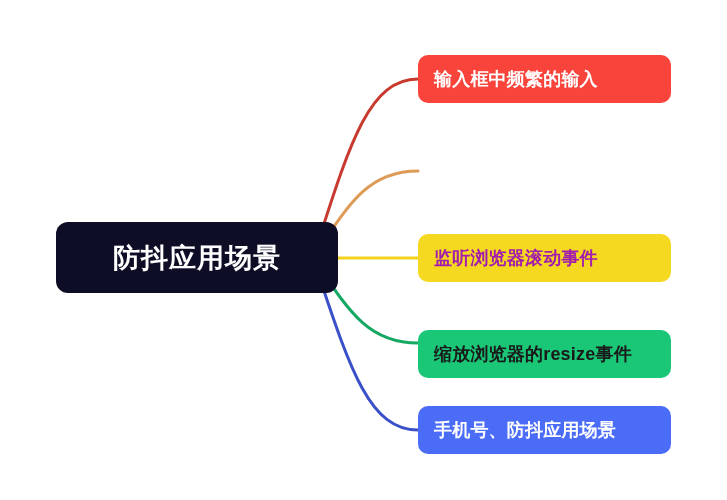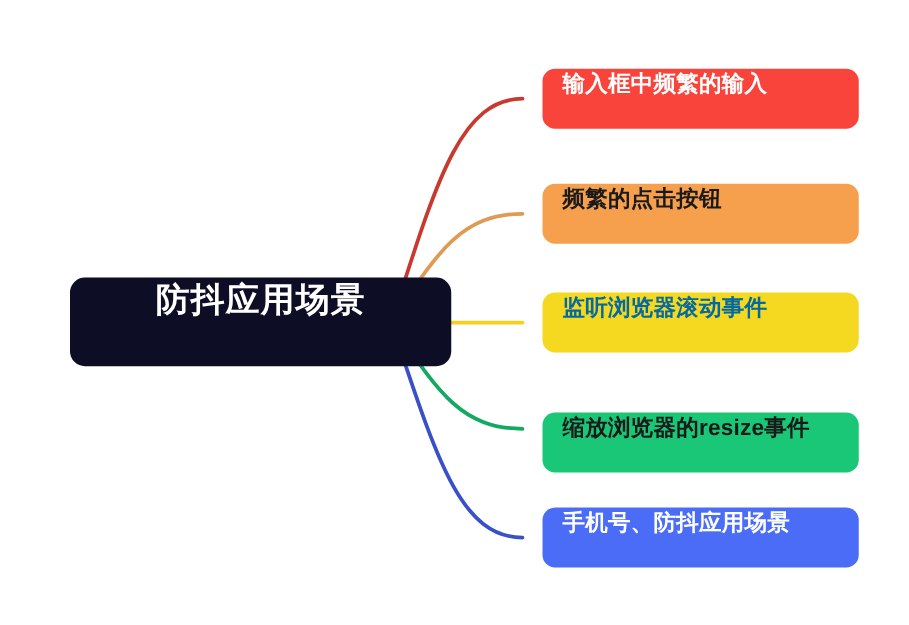--- a/index.html
+++ b/index.html
@@ -25,28 +25,27 @@
     left: 0;
     top: 0;
     width: 727px;
     height: 500px;
     pointer-events: none;
   }
   .node {
     position: absolute;
     box-sizing: border-box;
     display: flex;
-    align-items: flex-start;
+    align-items: center;
     white-space: nowrap;
-    margin-left: 16px;
   }
   #root-node {
-    left: 40px;
+    left: 56px;
     top: 222px;
-    width: 305px;
+    width: 282px;
     height: 71px;
     border-radius: 12px;
     justify-content: center;
     z-index: 3;
   }
   #root-node .node-label {
     font-size: 27px;
     font-weight: bold;
     letter-spacing: 1px;
   }
@@ -82,25 +81,22 @@
     </svg>
 
   <div class="node" id="root-node" style="background: rgb(13, 13, 38); color: rgb(255, 255, 255);">
     <span class="node-label">防抖应用场景</span>
   </div>
 
   <div class="node branch-node" id="branch-0" style="background: rgb(248, 68, 59); color: rgb(255, 255, 255); top: 55px;">
     <span class="node-label">输入框中频繁的输入</span>
   </div>
 
-  <div class="node branch-node" id="branch-1" style="background: rgb(246, 160, 77); color: rgb(26, 26, 26); top: 147px;">
-    <span class="node-label">频繁的点击按钮</span>
-  </div>
 
-  <div class="node branch-node" id="branch-2" style="background: rgb(245, 216, 32); color: #0369a1; top: 234px;">
+  <div class="node branch-node" id="branch-2" style="background: rgb(245, 216, 32); color: #a21caf; top: 234px;">
     <span class="node-label">监听浏览器滚动事件</span>
   </div>
 
   <div class="node branch-node" id="branch-3" style="background: rgb(25, 199, 119); color: rgb(26, 26, 26); top: 330px;">
     <span class="node-label">缩放浏览器的resize事件</span>
   </div>
 
   <div class="node branch-node" id="branch-4" style="background: rgb(74, 108, 247); color: rgb(255, 255, 255); top: 406px;">
     <span class="node-label">手机号、防抖应用场景</span>
   </div>

